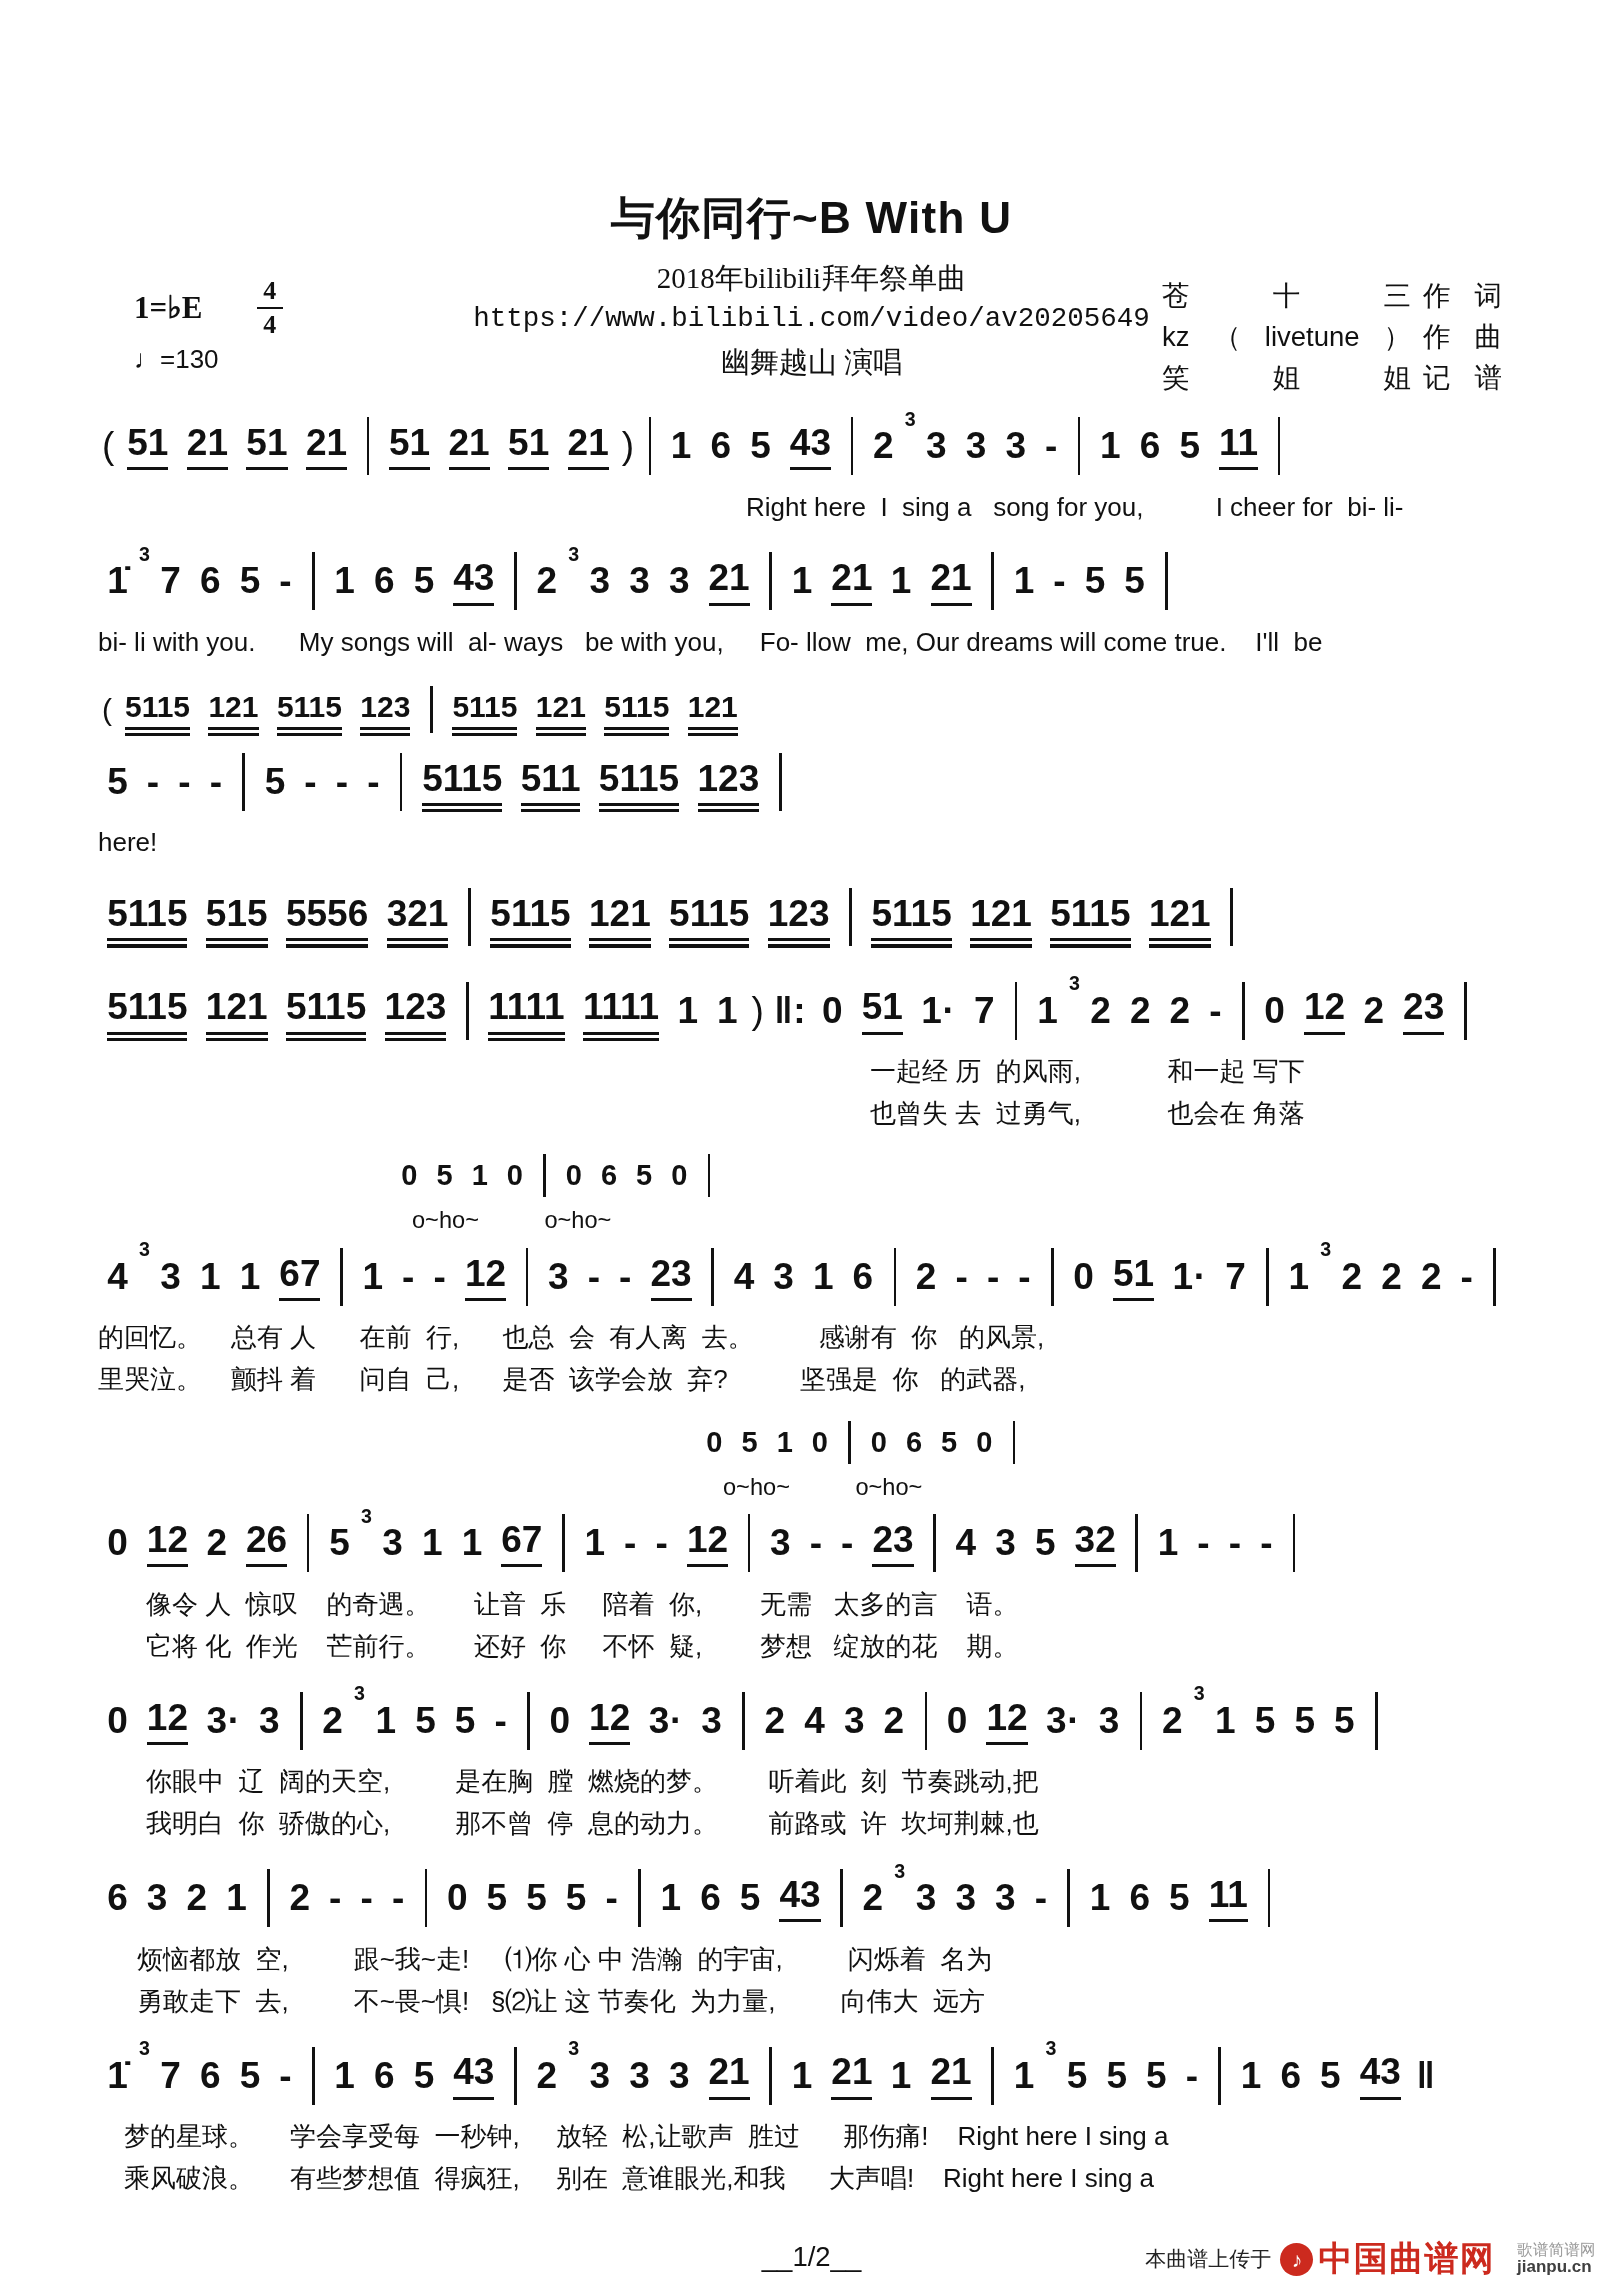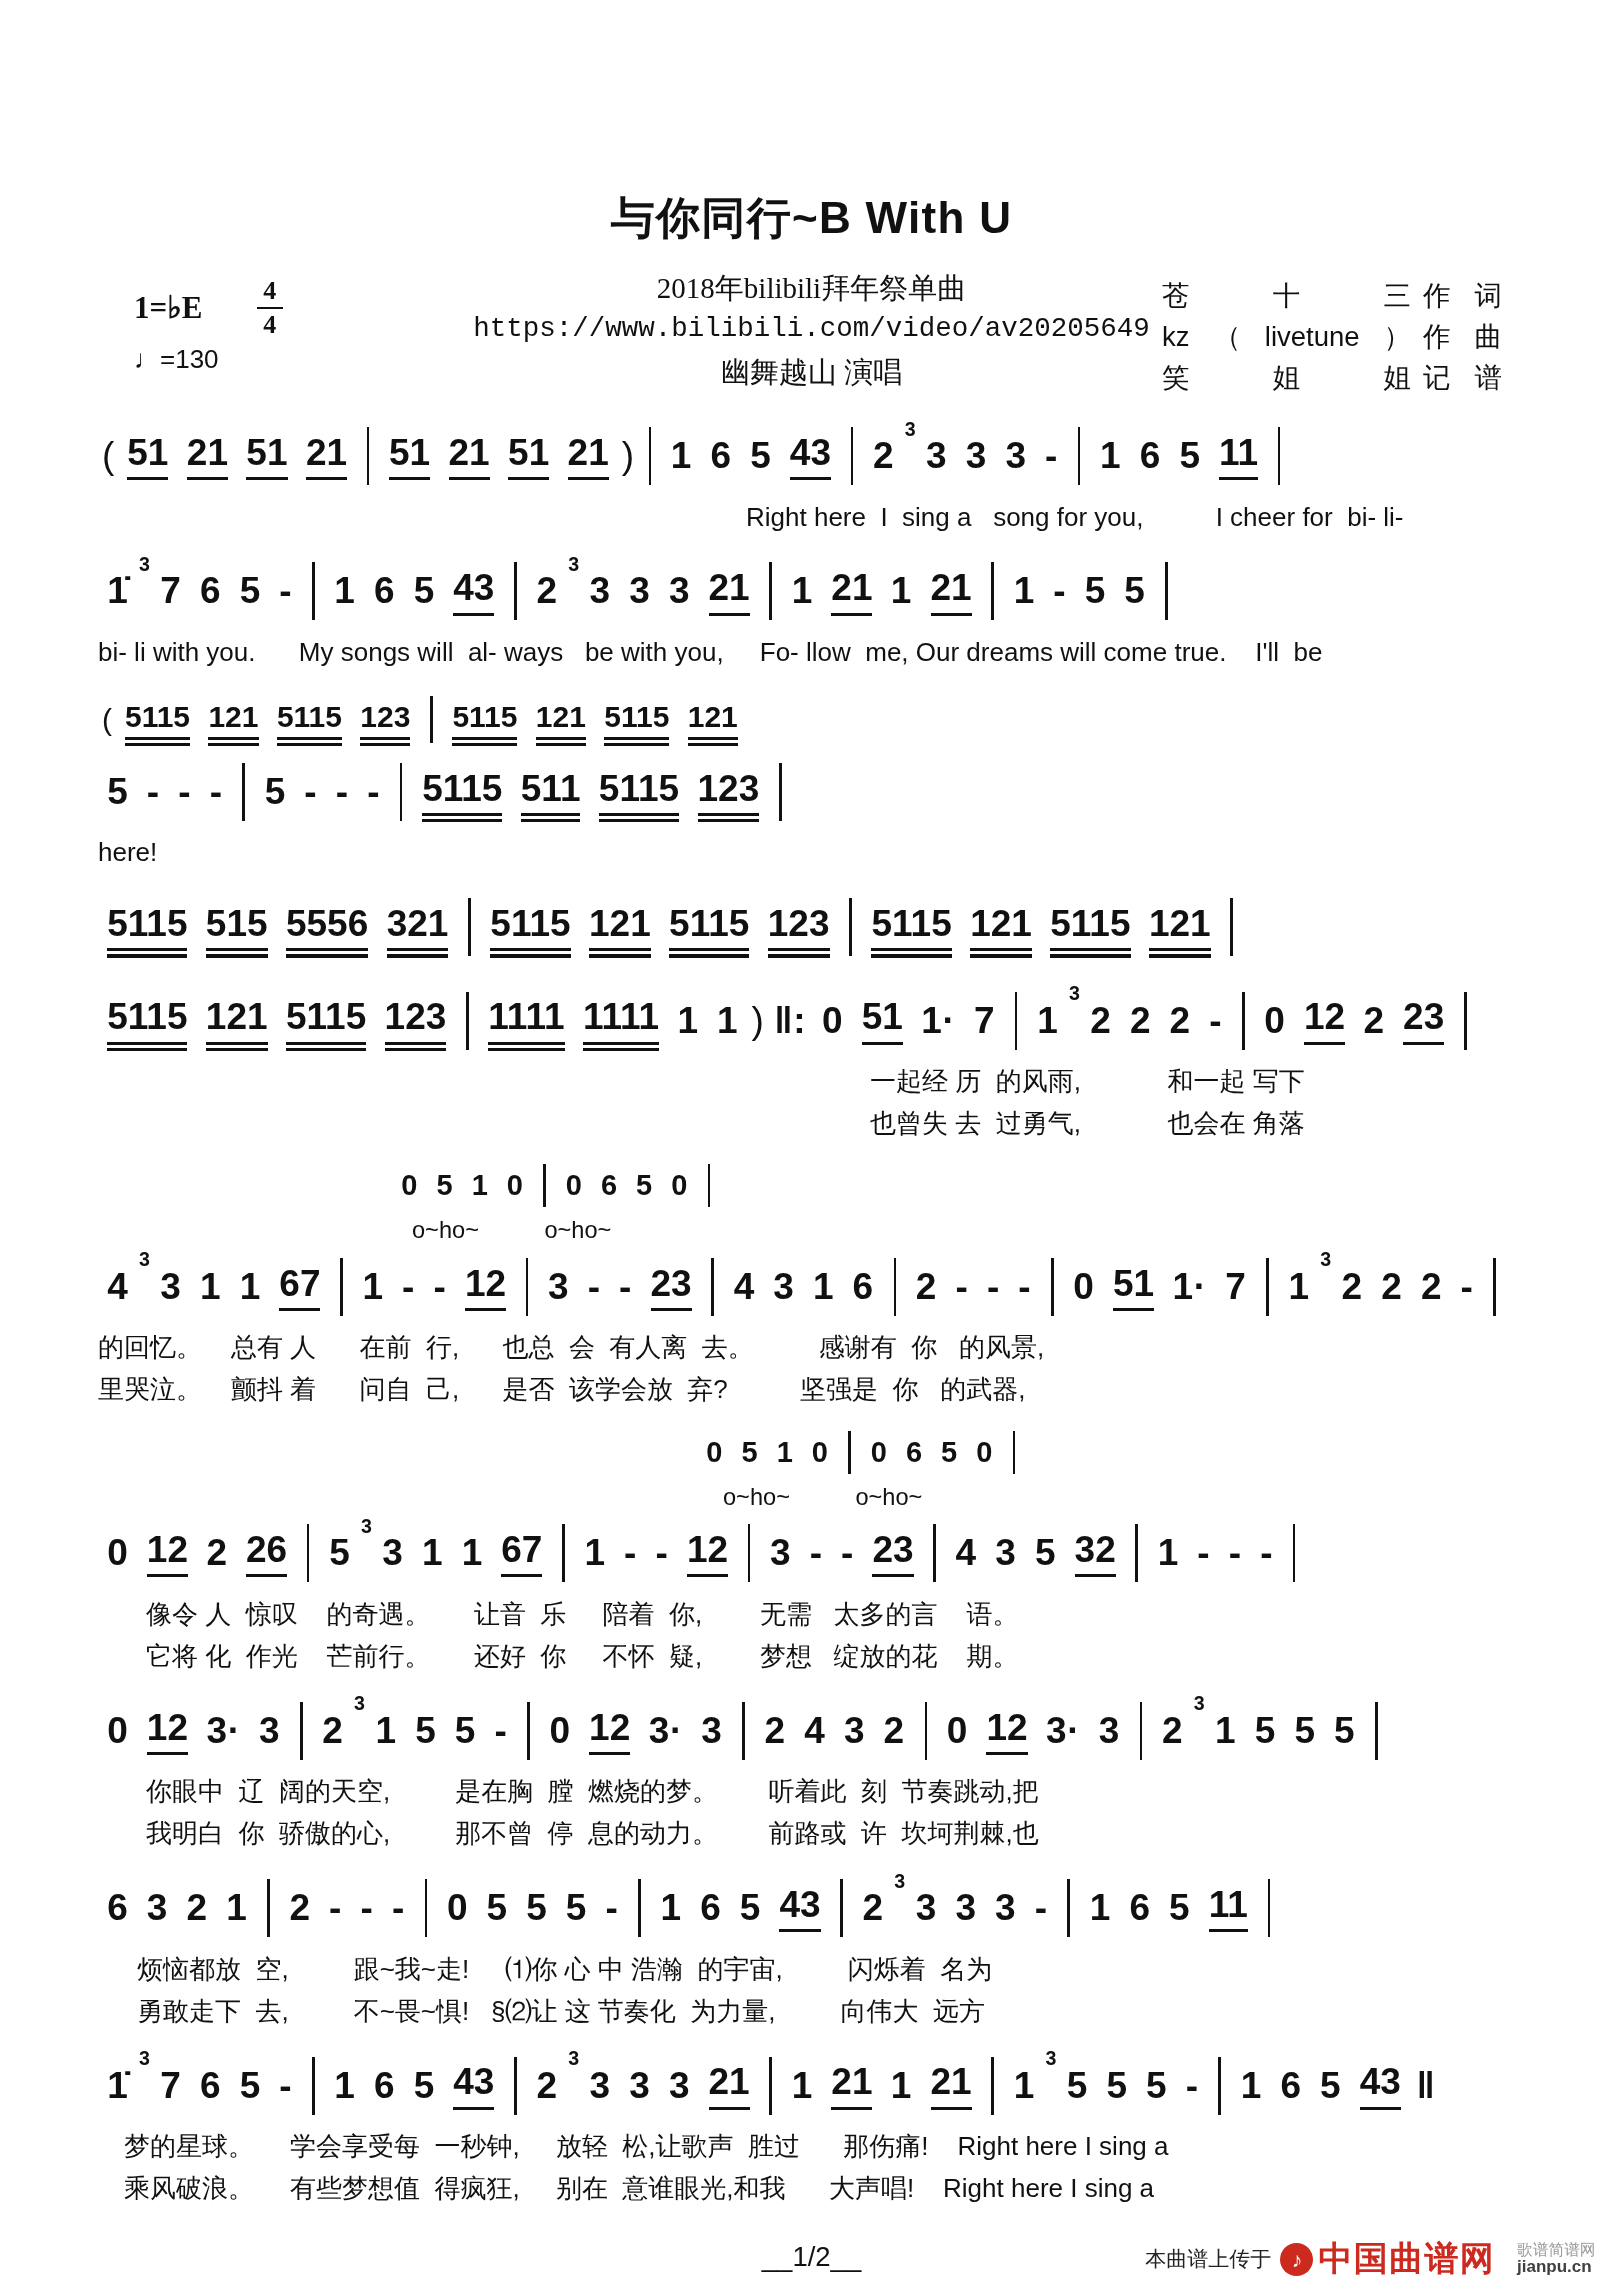--- a/index.html
+++ b/index.html
@@ -9,21 +9,21 @@
   
   .keyblock{position:absolute;left:134px;top:278px;font-family:"Liberation Serif",serif;}
   .keyrow{display:flex;align-items:center;font-size:31px;font-weight:bold;gap:40px;}
   .frac{display:inline-flex;flex-direction:column;align-items:center;margin-left:14.4px;
         font-size:26px;line-height:1;font-weight:bold;}
   .fline{width:26px;height:2.6px;background:#111;margin:2.6px 0;}
   .temporow{font-size:26px;margin-top:6.5px;font-family:"Liberation Sans",sans-serif;}
   .title{margin:8px;padding-top:183px;text-align:center;font-size:44px;line-height:54px;
          font-weight:600;letter-spacing:1.3px;}
   .sub{text-align:center;font-family:"Liberation Serif",serif;}
-  .sub1{margin-top:26px;font-size:29px;line-height:34px;}
+  .sub1{margin-top:16px;font-size:29px;line-height:34px;}
   .sub2{margin-top:6.5px;font-size:27.5px;line-height:33px;font-family:"Liberation Mono",monospace;}
   .sub3{margin-top:10.5px;font-size:29px;line-height:34px;}
   .credits{position:absolute;right:121px;top:275px;width:340px;font-size:27.5px;line-height:41px;}
   .credit-row{display:flex;justify-content:space-between;}
   .credit-name{width:249px;text-align:justify;text-align-last:justify;}
   .credit-role{width:79px;text-align:justify;text-align-last:justify;}
   
   .score{margin-top:27.5px;}
   .sys{margin-bottom:14.4px;}
   .notes{display:flex;align-items:center;height:79px;font-size:37px;font-weight:bold;

